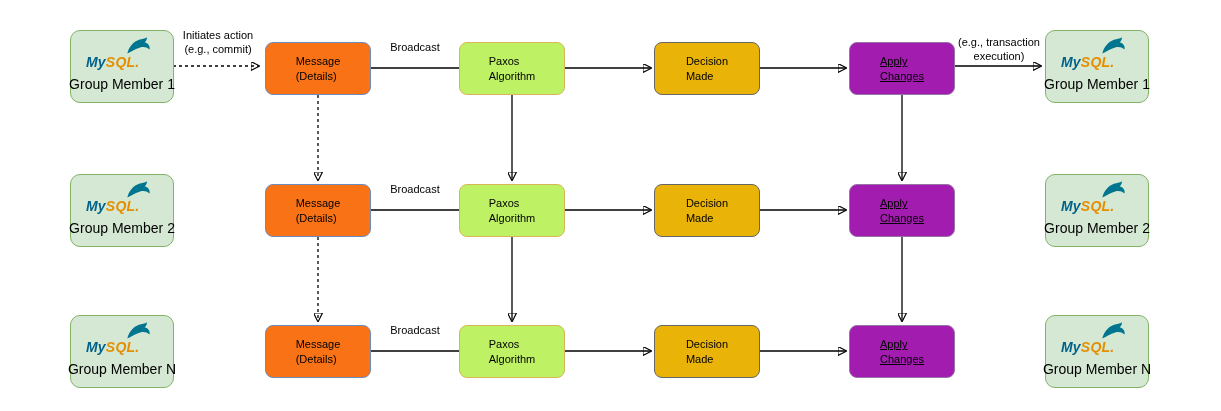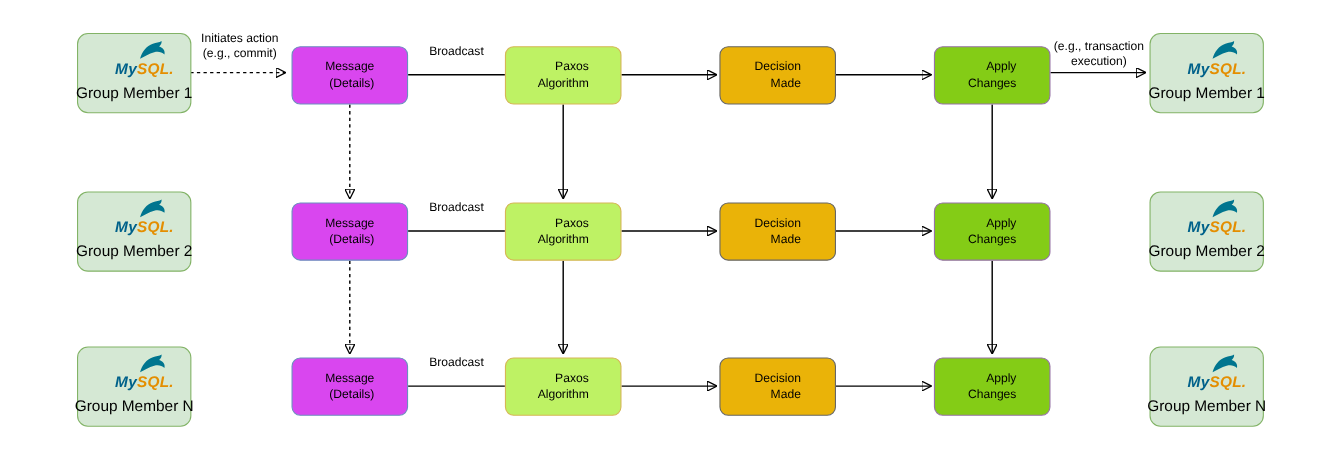--- a/index.html
+++ b/index.html
@@ -15,32 +15,32 @@
   .edges path { fill: none; stroke: #000000; stroke-width: 1.3px; }
   .edges path.arrow { marker-end: url(#arrowhead); }
   .edges path.dashed { stroke-dasharray: 3 3; }
 
   .node {
     position: absolute;
     box-sizing: border-box;
     display: flex;
     align-items: center;
     justify-content: center;
-    text-align: right;
+    text-align: left;
     font-size: 11px;
     line-height: 1.3;
     white-space: pre-line;
     border: 1px solid #000;
     border-radius: 8px;
   }
   .small { width: 106px; height: 53px; }
-  .msg      { background: #d946ef; border-color: #6c8ebf; }
+  .msg      { background: #f97316; border-color: #6c8ebf; }
   .paxos    { background: #bef264; border-color: #d6b656; }
   .decision { background: #eab308; border-color: #666666; }
-  .apply    { background: #84cc16; border-color: #9673a6; }
+  .apply    { background: #a21caf; border-color: #9673a6; text-decoration: underline; }
 
   .member {
     width: 104px; height: 73px;
     background: #d5e8d4; border-color: #82b366;
     border-radius: 10px;
     flex-direction: column;
     justify-content: flex-end;
     padding-bottom: 9px;
   }
   .logo { position: relative; width: 72px; height: 36px; flex: 0 0 auto; }

